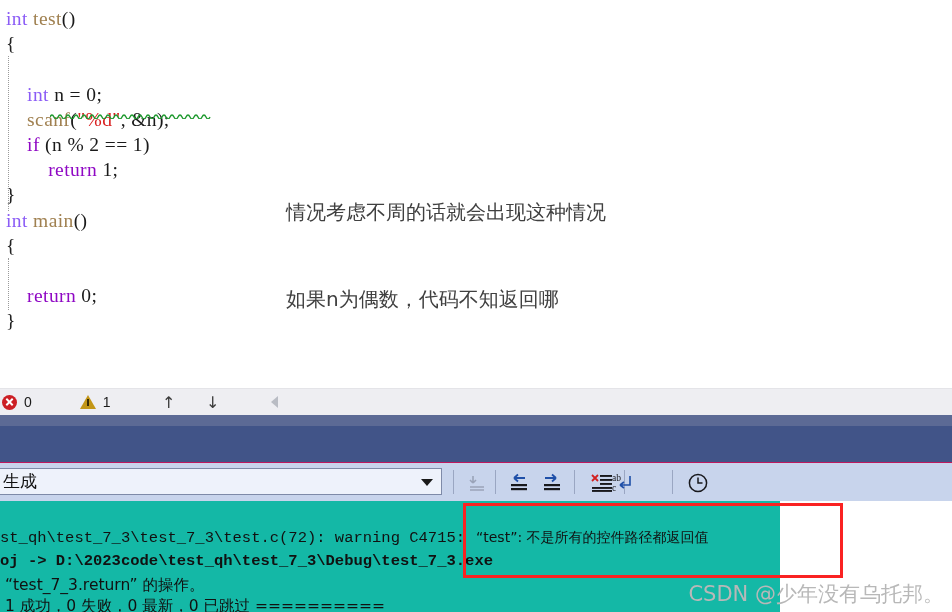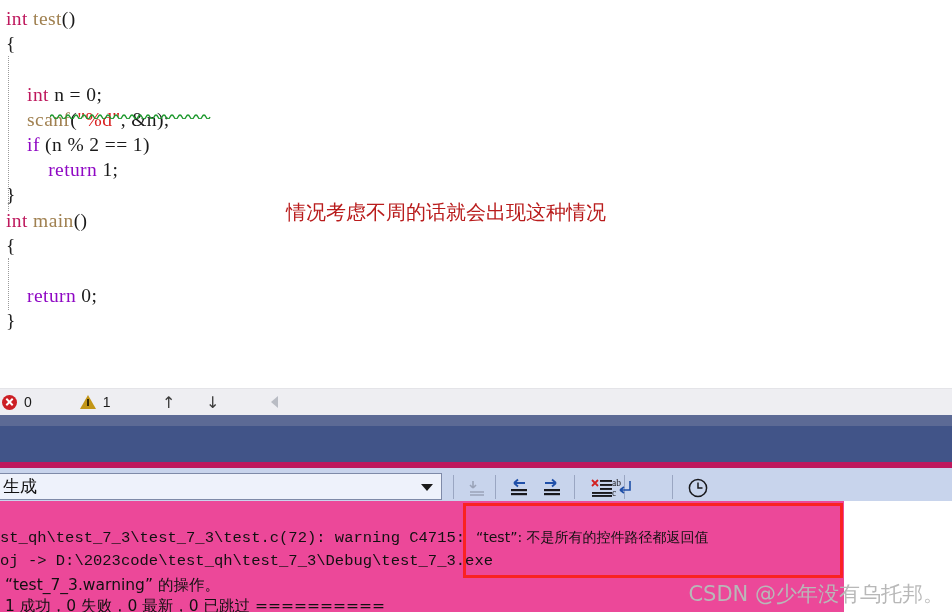--- a/index.html
+++ b/index.html
@@ -30,21 +30,21 @@
     position: absolute;
     left: 6px; top: 6px;
     font-family: "Liberation Serif", serif;
     font-size: 19.5px;
     line-height: 25.2px;
     white-space: pre;
     letter-spacing: 0.4px;
   }
   .line { height: 25.2px; white-space: pre; position: relative; }
 
-  .t-kw      { color: #be185d; margin-top: 16px; }   
+  .t-kw      { color: #8b5cf6; margin-top: 16px; }   
   .t-ctl     { color: #8f08c4; }   
   .t-fn      { color: #a08050; text-align: center; }   
   .t-plain   { color: #1a1a1a; }
   .t-str     { color: #d92020; }   
   .t-brace   { color: #222222; }
   .t-num     { color: #1a1a1a; }
 
   
   .squiggle {
     position: absolute;
@@ -58,21 +58,21 @@
   .guide {
     position: absolute;
     width: 1px;
     border-left: 1px dotted #9a9a9a;
   }
 
   
   .annotation {
     position: absolute;
     left: 286px; top: 140px;
-    color: #b91c1c;
+    color: #404040;
     font-size: 20px;
     line-height: 29px;
     font-family: "DejaVu Sans", sans-serif;
     white-space: pre;
   }
 
   
   .errstrip {
     position: absolute;
     left: 0; top: 388px;
@@ -141,21 +141,21 @@
     position: absolute; left: 0; top: 426px;
     width: 952px; height: 36px;
     background: #415488;
   }
 
   
   .outbar {
     position: absolute; left: 0; top: 462px;
     width: 952px; height: 39px;
     background: #c8d4ec;
-    border-top: 6px solid #be185d;
+    border-top: 1px solid #be185d;
   }
   .combo {
     position: absolute; left: -2px; top: 5px;
     width: 444px; height: 27px;
     background: #eef2fb;
     border: 1px solid #7e8aa8;
     display: flex; align-items: center;
   }
   .combo-label {
     font-family: "DejaVu Sans", sans-serif;
@@ -177,22 +177,22 @@
   .tbtn {
     position: absolute; top: 6px;
     width: 30px; height: 27px;
     display: flex; align-items: center; justify-content: center;
   }
   .tbtn svg { display: block; }
 
   
   .outpane {
     position: absolute; left: 0; top: 501px;
-    width: 844px; height: 111px;
-    background: #ec4899;
+    width: 780px; height: 111px;
+    background: #14b8a6;
     overflow: hidden;
   }
   .out-line {
     position: absolute;
     left: 0;
     font-family: "Liberation Mono", monospace;
     font-size: 15.5px;
     color: #111111;
     white-space: pre;
   }
@@ -243,20 +243,21 @@
                  T40 4 T44 4 T48 4 T52 4 T56 4 T60 4 T64 4 T68 4 T72 4 T76 4
                  T80 4 T84 4 T88 4 T92 4 T96 4 T100 4 T104 4 T108 4 T112 4
                  T116 4 T120 4 T124 4 T128 4 T132 4 T136 4 T140 4 T144 4
                  T148 4 T152 4 T156 4 T160 4" fill="none" stroke="#1f9a2f" stroke-width="1.4"></path>
       </svg>
     </div>
   </div>
 
   <div class="annotation">
     <div>情况考虑不周的话就会出现这种情况</div>
+    <div>如果n为偶数，代码不知返回哪</div>
   </div>
 
   <div class="errstrip">
     <div class="grp">
       <span class="ico-err"></span>
       <span class="cnt">0</span>
     </div>
     <div class="grp" style="margin-left:44px;">
       <span class="ico-warn"></span>
       <span class="cnt">1</span>
@@ -331,22 +332,22 @@
     <div class="tbtn" style="left:683px;">
       <svg width="22" height="22" viewBox="0 0 22 22">
         <circle cx="11" cy="11" r="8.6" stroke="#18181c" stroke-width="1.5" fill="none"></circle>
         <path d="M11 5.5 V11 H15.5" stroke="#18181c" stroke-width="1.5" fill="none"></path>
       </svg>
     </div>
   </div>
 
   <div class="outpane">
     <div class="out-line" style="top:28px;">st_qh\test_7_3\test_7_3\test.c(72): warning C4715: </div>
-    <div class="out-line" style="top:51px;">oj -&gt; D:\2023code\test_qh\test_7_3\Debug\test_7_3.exe</div>
-    <div class="out-line out-cjk" style="top:74px;"> “test_7_3.warning” 的操作。</div>
+    <div class="out-line" style="top:51px;font-weight:bold;">oj -&gt; D:\2023code\test_qh\test_7_3\Debug\test_7_3.exe</div>
+    <div class="out-line out-cjk" style="top:74px;"> “test_7_3.return” 的操作。</div>
     <div class="out-line out-cjk" style="top:95px;"> 1 成功，0 失败，0 最新，0 已跳过 ==========</div>
   </div>
 
   <div class="redbox-text">“test”: 不是所有的控件路径都返回值</div>
   <div class="redbox"></div>
 
   <div class="watermark">CSDN @少年没有乌托邦。</div>
 </div>
 
 </body></html>

